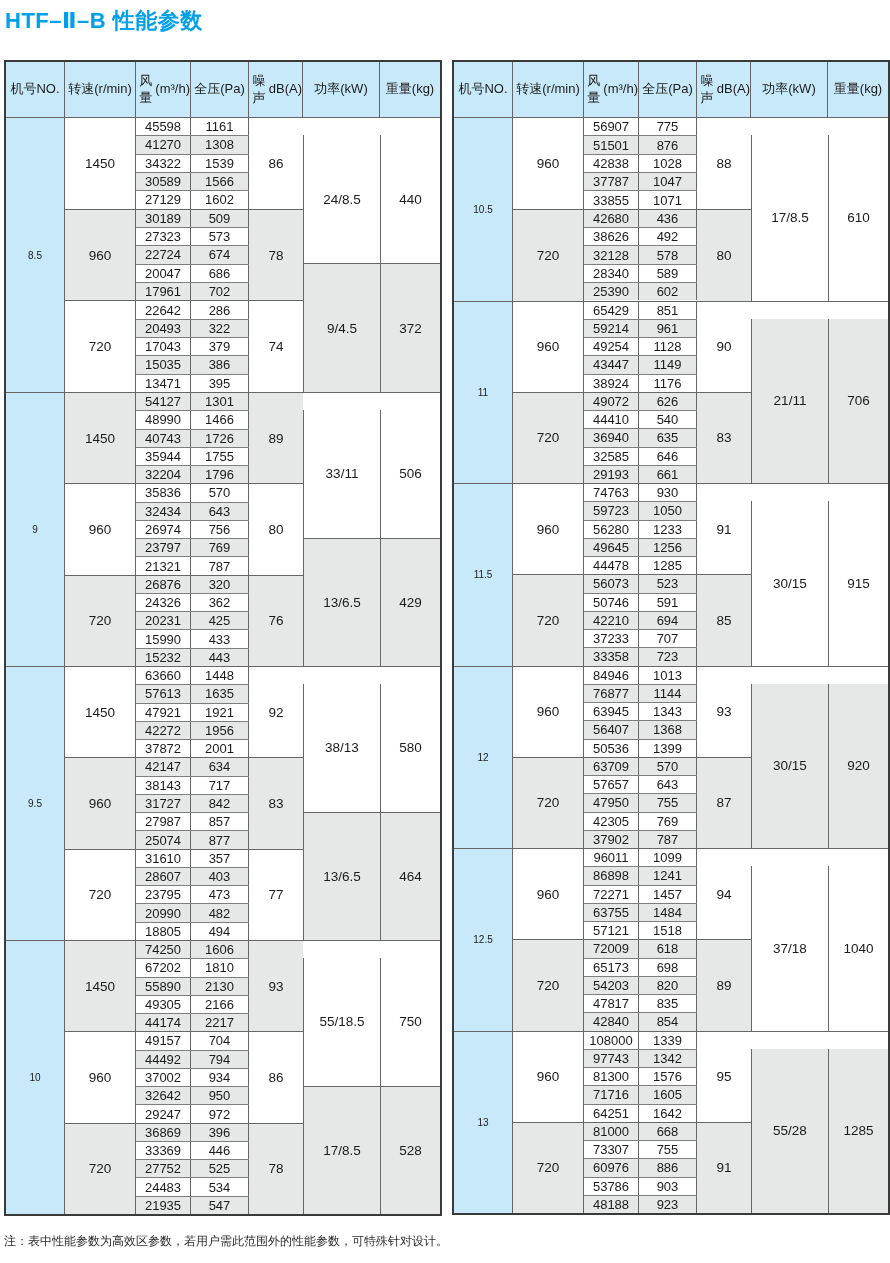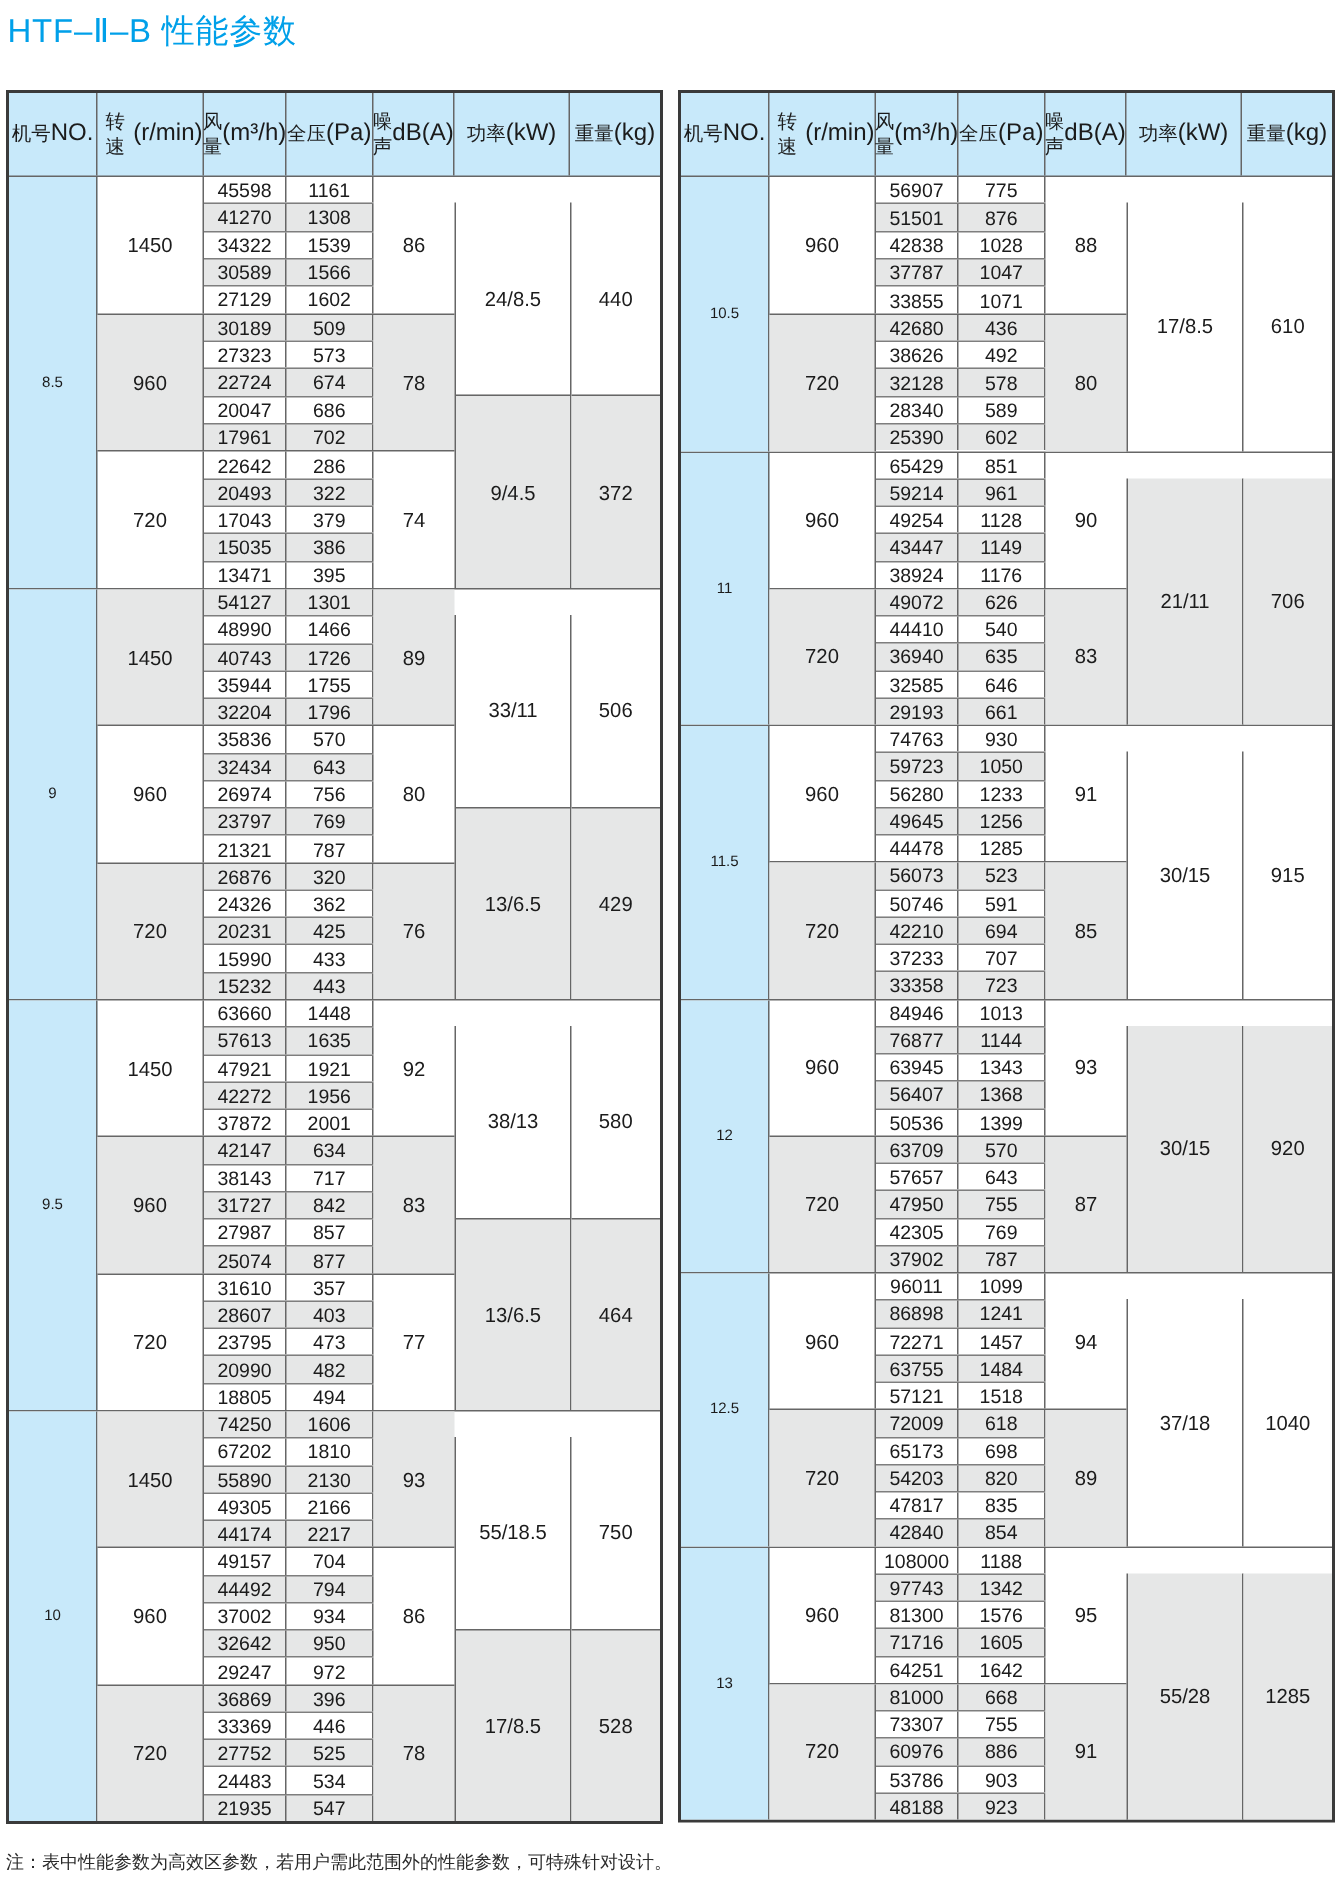--- a/index.html
+++ b/index.html
@@ -1,32 +1,32 @@
 <!DOCTYPE html>
 <html style="--title: #00A0E9; --blue: #C8E9FA; --gray: #E6E7E7; --line: #666666; --lineL: #7E7E7E; --outer: #3A3A3A;"><head>
 <meta charset="utf-8">
 <style>
   * { margin:0; padding:0; box-sizing:border-box; }
   html,body { background:#ffffff; }
   body { font-family:"Liberation Sans","DejaVu Sans",sans-serif; color:#1b1b1b; }
   .page { position:relative; width:890px; height:1263px; background:#fff; overflow:hidden; }
 
-  .title { position:absolute; left:5px; top:6px; font-size:22px; font-weight:normal;
+  .title { position:absolute; left:5px; top:6px; font-size:22px; font-weight:bold;
            color:var(--title,#00A0E9); letter-spacing:.5px; white-space:nowrap; }
 
   .ptable { position:absolute; top:60px; width:438px; border:2px solid var(--outer,#3a3a3a); background:#fff; }
   .ptable.left  { left:4px; }
   .ptable.right { left:452px; }
 
   .thead { display:flex; height:56px; background:var(--blue,#C8E9FA); border-bottom:1px solid var(--line,#666); }
   .th { display:flex; flex-direction:row; align-items:center; justify-content:center;
         border-right:1px solid var(--line,#666); line-height:1.3; text-align:center; }
   .th:last-child { border-right:none; }
   .th .l1 { font-size:13px; }
-  .th .l2 { font-size:16px;text-align:center; }
+  .th .l2 { font-size:13px;text-align:center; }
 
   .c-no{width:59px} .c-speed{width:71px} .c-flow{width:55px} .c-pressure{width:58px}
   .c-noise{width:54px} .c-power{width:77px} .c-weight{width:60px}
 
   .section { display:flex; }
   .section + .section { border-top:1px solid var(--line,#666); }
   .ptable.left  .section { height:274px; }
   .ptable.right .section { height:182.5px; }
 
   .cell { display:flex; align-items:center; justify-content:center; font-size:13.5px; }
@@ -801,21 +801,21 @@
         </div>
       </div>
       <div class="section">
         <div class="cell c-no no-cell">13</div>
         <div class="mid">
           <div class="group">
             <div class="cell c-speed speed-cell">960</div>
             <div class="rows">
               <div class="drow">
                 <div class="cell c-flow flow-cell">108000</div>
-                <div class="cell c-pressure pressure-cell">1188</div>
+                <div class="cell c-pressure pressure-cell">1339</div>
               </div>
               <div class="drow g">
                 <div class="cell c-flow flow-cell">97743</div>
                 <div class="cell c-pressure pressure-cell">1342</div>
               </div>
               <div class="drow">
                 <div class="cell c-flow flow-cell">81300</div>
                 <div class="cell c-pressure pressure-cell">1576</div>
               </div>
               <div class="drow g">

